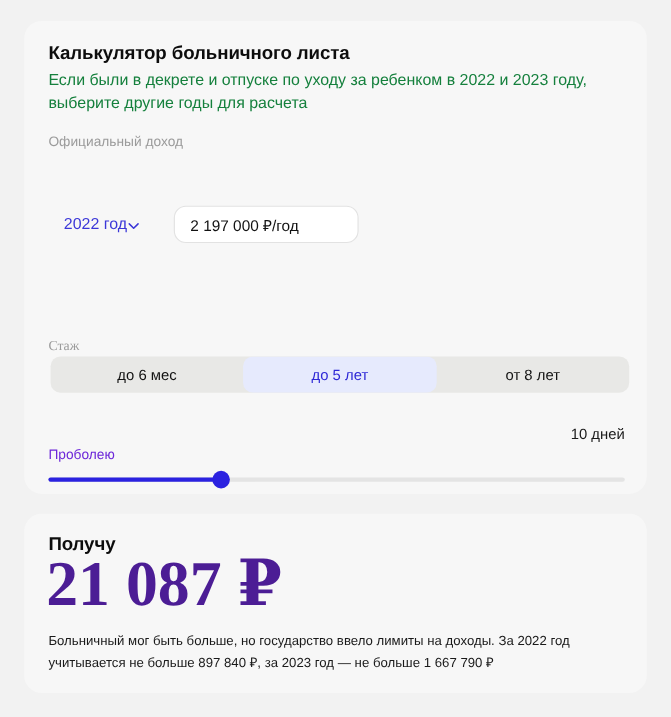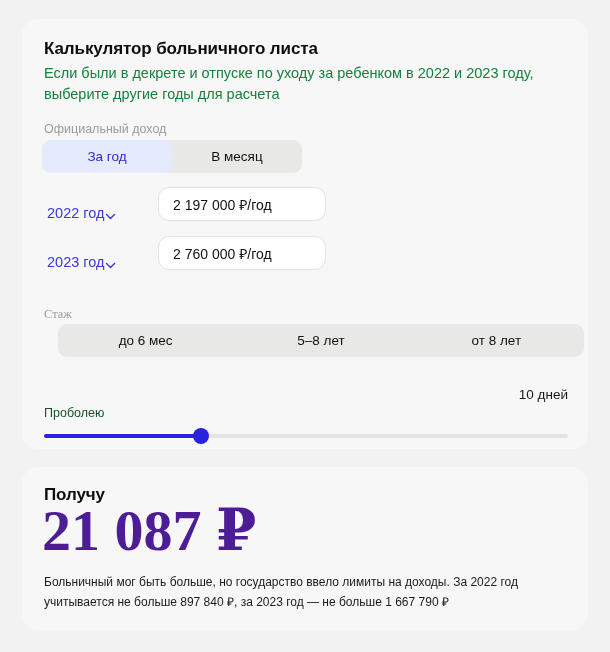--- a/index.html
+++ b/index.html
@@ -79,21 +79,21 @@
     border-radius: 9px;
     overflow: hidden;
     height: 33px;
   }
   .seg-income {
     left: 20px;
     top: 121px;
     width: 260px;
   }
   .seg-tenure {
-    left: 36px;
+    left: 24px;
     top: 305px;
     width: 526px;
     text-align: center;
   }
   .segmented .seg {
     flex: 1 1 0;
     display: flex;
     align-items: center;
     justify-content: center;
     font-size: 13.5px;
@@ -113,25 +113,25 @@
     position: absolute;
     left: 20px;
     width: 526px;
     height: 34px;
   }
   .year-row-1 { top: 168px; }
   .year-row-2 { top: 217px; }
 
   .year-select {
     position: absolute;
-    left: 5px;
+    left: 16px;
     top: 0;
     height: 34px;
     display: flex;
-    align-items: flex-end;
+    align-items: center;
     gap: 1px;
     font-size: 14.5px;
     color: #3b37d8;
     cursor: pointer;
     user-select: none;
   }
   .chev {
     display: inline-block;
     width: 11px;
     height: 11px;
@@ -156,21 +156,21 @@
     color: #121212;
     outline: none;
   }
 
   
   .slider-label {
     position: absolute;
     left: 22px;
     top: 387px;
     font-size: 12.5px;
-    color: #14532d;
+    color: #6d28d9;
   }
   .slider-value {
     position: absolute;
     right: 20px;
     top: 368px;
     font-size: 13.5px;
     color: #1a1a1a;
   }
   .slider-wrap {
     position: absolute;
@@ -245,54 +245,39 @@
 <div class="page">
 
   <div class="card card-calc">
 
     <div class="calc-title">Калькулятор больничного листа</div>
 
     <div class="calc-subtitle">Если были в декрете и отпуске по уходу за ребенком в 2022 и 2023 году, выберите другие годы для расчета</div>
 
     <div class="field-label label-income">Официальный доход</div>
 
-    <div class="segmented seg-income">
-      <div class="seg active">За год</div>
-      <div class="seg">В месяц</div>
-    </div>
 
     <div class="year-row year-row-1">
       <div class="year-select">
         <span>2022 год</span>
         <span class="chev">
           <svg width="11" height="11" viewBox="0 0 11 11" fill="none">
             <path d="M1.5 3.5 L5.5 7.5 L9.5 3.5" stroke="#3b37d8" stroke-width="1.4" stroke-linecap="round" stroke-linejoin="round"></path>
           </svg>
         </span>
       </div>
       <input class="year-input" type="text" value="2 197 000 ₽/год" style="">
     </div>
 
-    <div class="year-row year-row-2">
-      <div class="year-select">
-        <span>2023 год</span>
-        <span class="chev">
-          <svg width="11" height="11" viewBox="0 0 11 11" fill="none">
-            <path d="M1.5 3.5 L5.5 7.5 L9.5 3.5" stroke="#3b37d8" stroke-width="1.4" stroke-linecap="round" stroke-linejoin="round"></path>
-          </svg>
-        </span>
-      </div>
-      <input class="year-input" type="text" value="2 760 000 ₽/год" style="">
-    </div>
 
     <div class="field-label label-tenure">Стаж</div>
 
     <div class="segmented seg-tenure">
       <div class="seg">до 6 мес</div>
-      <div class="seg">5–8 лет</div>
+      <div class="seg active">до 5 лет</div>
       <div class="seg">от 8 лет</div>
     </div>
 
     <div class="slider-label">Проболею</div>
     <div class="slider-value">10 дней</div>
 
     <div class="slider-wrap">
       <div class="slider-track"></div>
       <div class="slider-fill" id="sliderFill" style="width: 157px;"></div>
       <div class="slider-thumb" id="sliderThumb" style="left: 157px;"></div>

